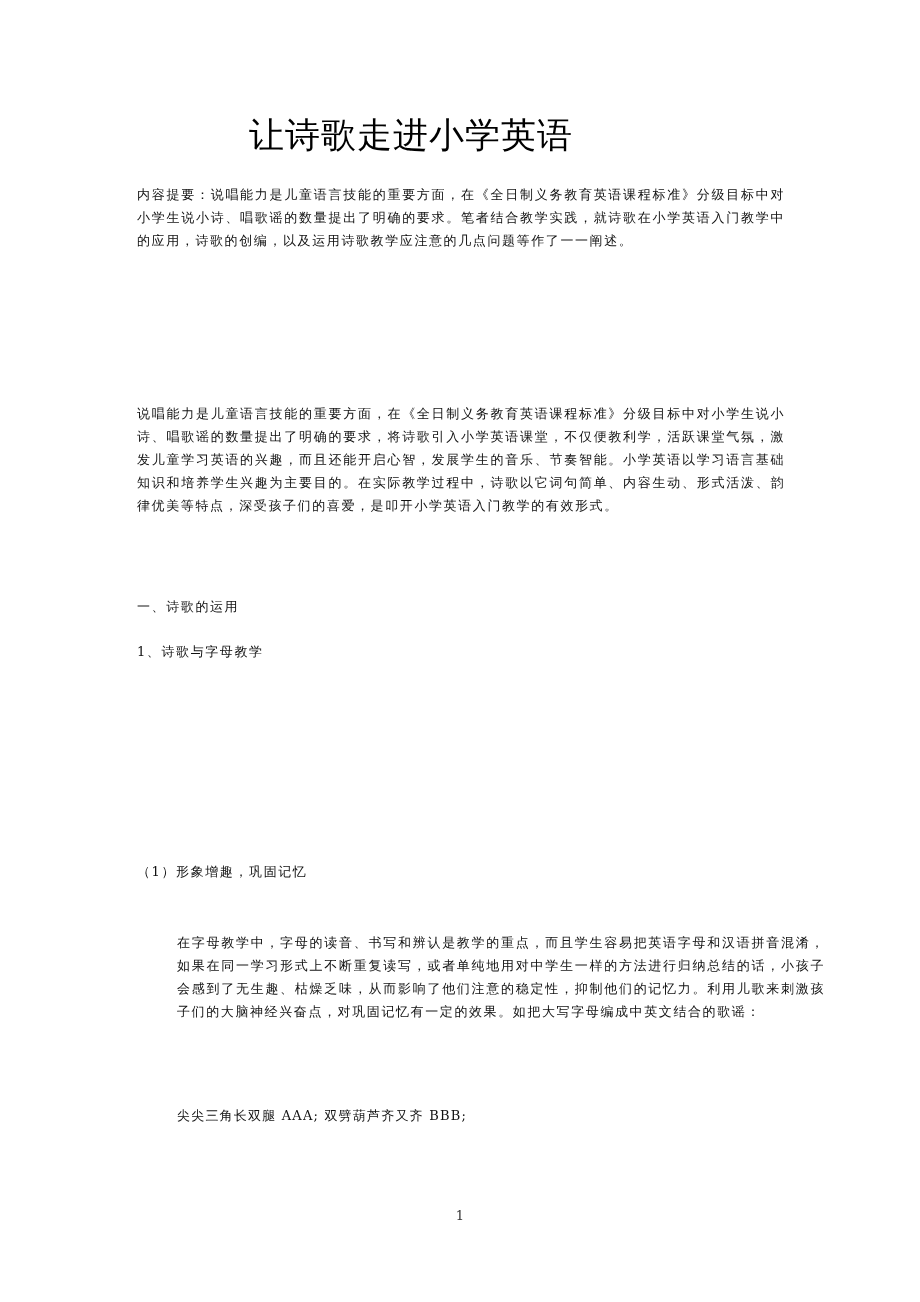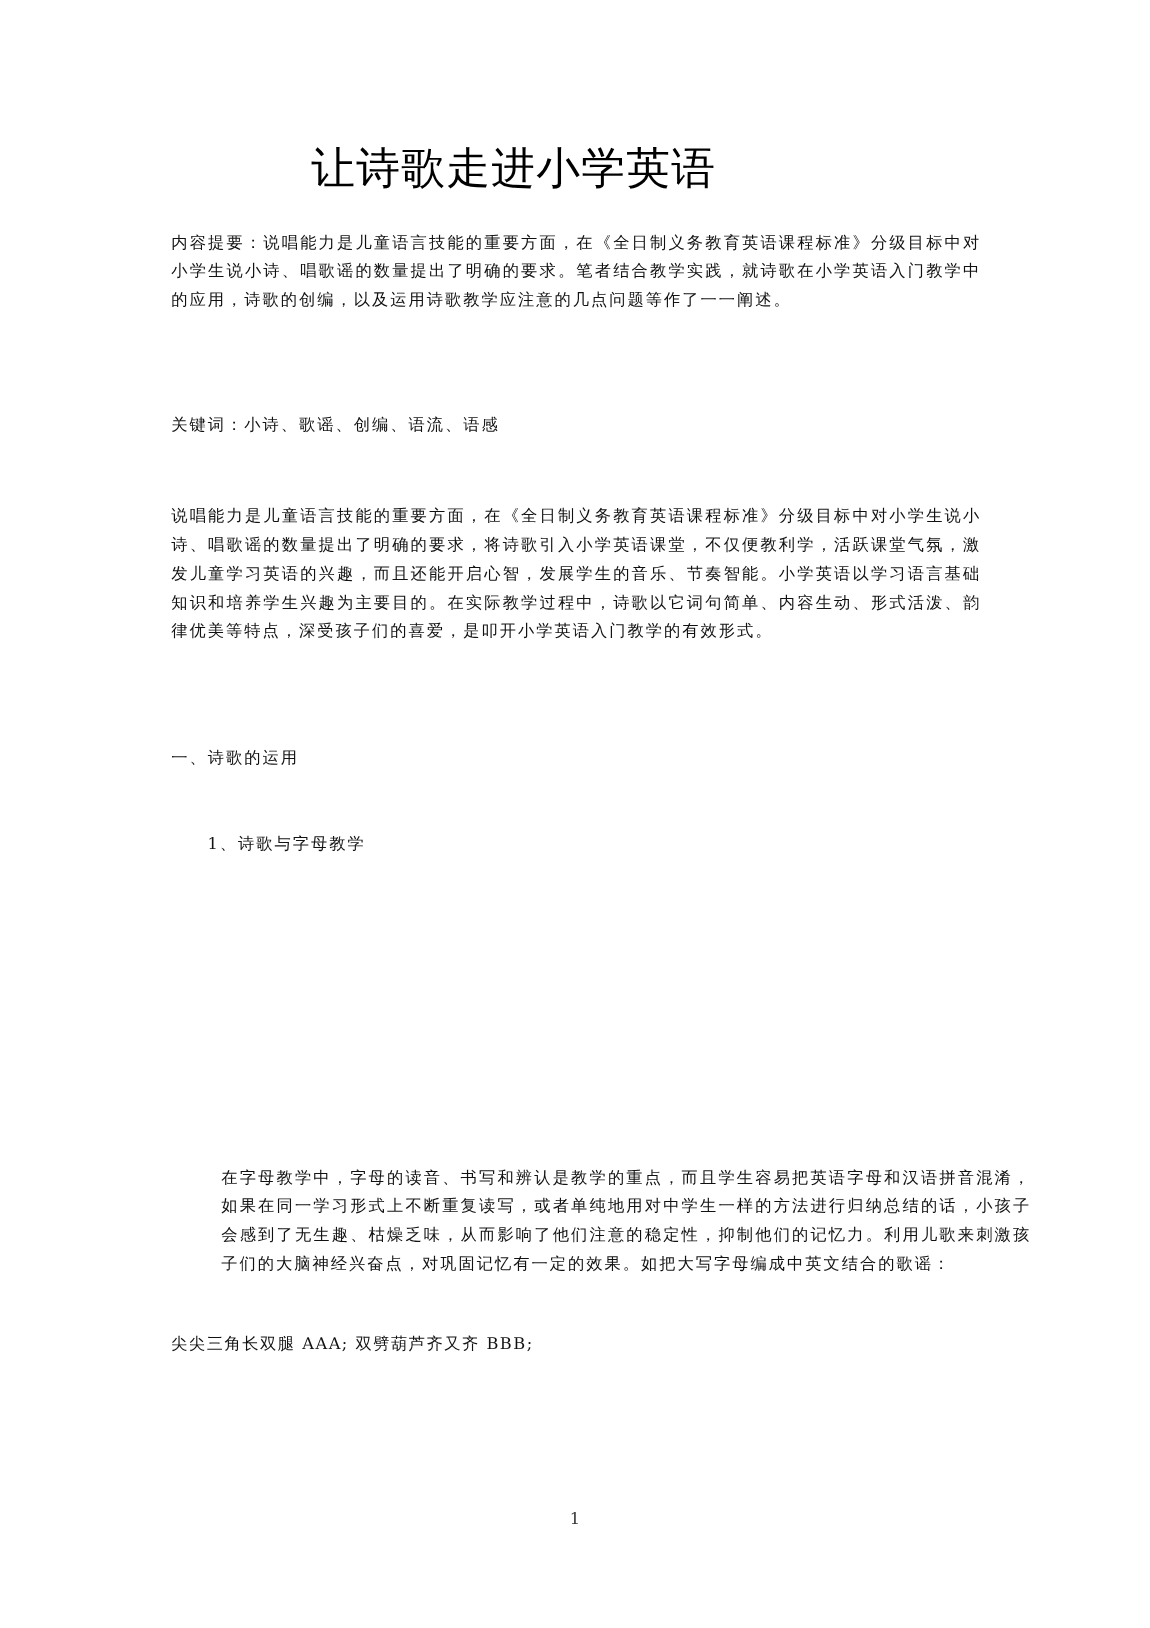--- a/index.html
+++ b/index.html
@@ -56,28 +56,28 @@
     }
   </style>
 </head>
 <body>
 
 <div class="page">
   <div class="title">让诗歌走进小学英语</div>
 
   <p class="para" style="top:183px;">内容提要：说唱能力是儿童语言技能的重要方面，在《全日制义务教育英语课程标准》分级目标中对小学生说小诗、唱歌谣的数量提出了明确的要求。笔者结合教学实践，就诗歌在小学英语入门教学中的应用，诗歌的创编，以及运用诗歌教学应注意的几点问题等作了一一阐述。</p>
 
-  <p class="para" style="top:329px;">关键词：小诗、歌谣、创编、语流、语感</p>
 
   <p class="para" style="top:595px;">一、诗歌的运用</p>
 
   <p class="para" style="top:402px;">说唱能力是儿童语言技能的重要方面，在《全日制义务教育英语课程标准》分级目标中对小学生说小诗、唱歌谣的数量提出了明确的要求，将诗歌引入小学英语课堂，不仅便教利学，活跃课堂气氛，激发儿童学习英语的兴趣，而且还能开启心智，发展学生的音乐、节奏智能。小学英语以学习语言基础知识和培养学生兴趣为主要目的。在实际教学过程中，诗歌以它词句简单、内容生动、形式活泼、韵律优美等特点，深受孩子们的喜爱，是叩开小学英语入门教学的有效形式。</p>
 
-  <p class="para" style="top:664px;margin-left:29px;">1、诗歌与字母教学</p>
+  <p class="para" style="top:640px;">1、诗歌与字母教学</p>
 
 
+  <p class="para" style="top:860px;">（1）形象增趣，巩固记忆</p>
 
   <p class="para" style="top:931px;margin-left:40px;">在字母教学中，字母的读音、书写和辨认是教学的重点，而且学生容易把英语字母和汉语拼音混淆，如果在同一学习形式上不断重复读写，或者单纯地用对中学生一样的方法进行归纳总结的话，小孩子会感到了无生趣、枯燥乏味，从而影响了他们注意的稳定性，抑制他们的记忆力。利用儿歌来刺激孩子们的大脑神经兴奋点，对巩固记忆有一定的效果。如把大写字母编成中英文结合的歌谣：</p>
 
-  <p class="para" style="top:1064px; letter-spacing:1.2px;">尖尖三角长双腿 AAA; 双劈葫芦齐又齐 BBB;</p>
+  <p class="para" style="top:1104px; letter-spacing:1.2px;margin-left:40px;">尖尖三角长双腿 AAA; 双劈葫芦齐又齐 BBB;</p>
 
   <div class="page-number">1</div>
 </div>
 
 </body></html>

